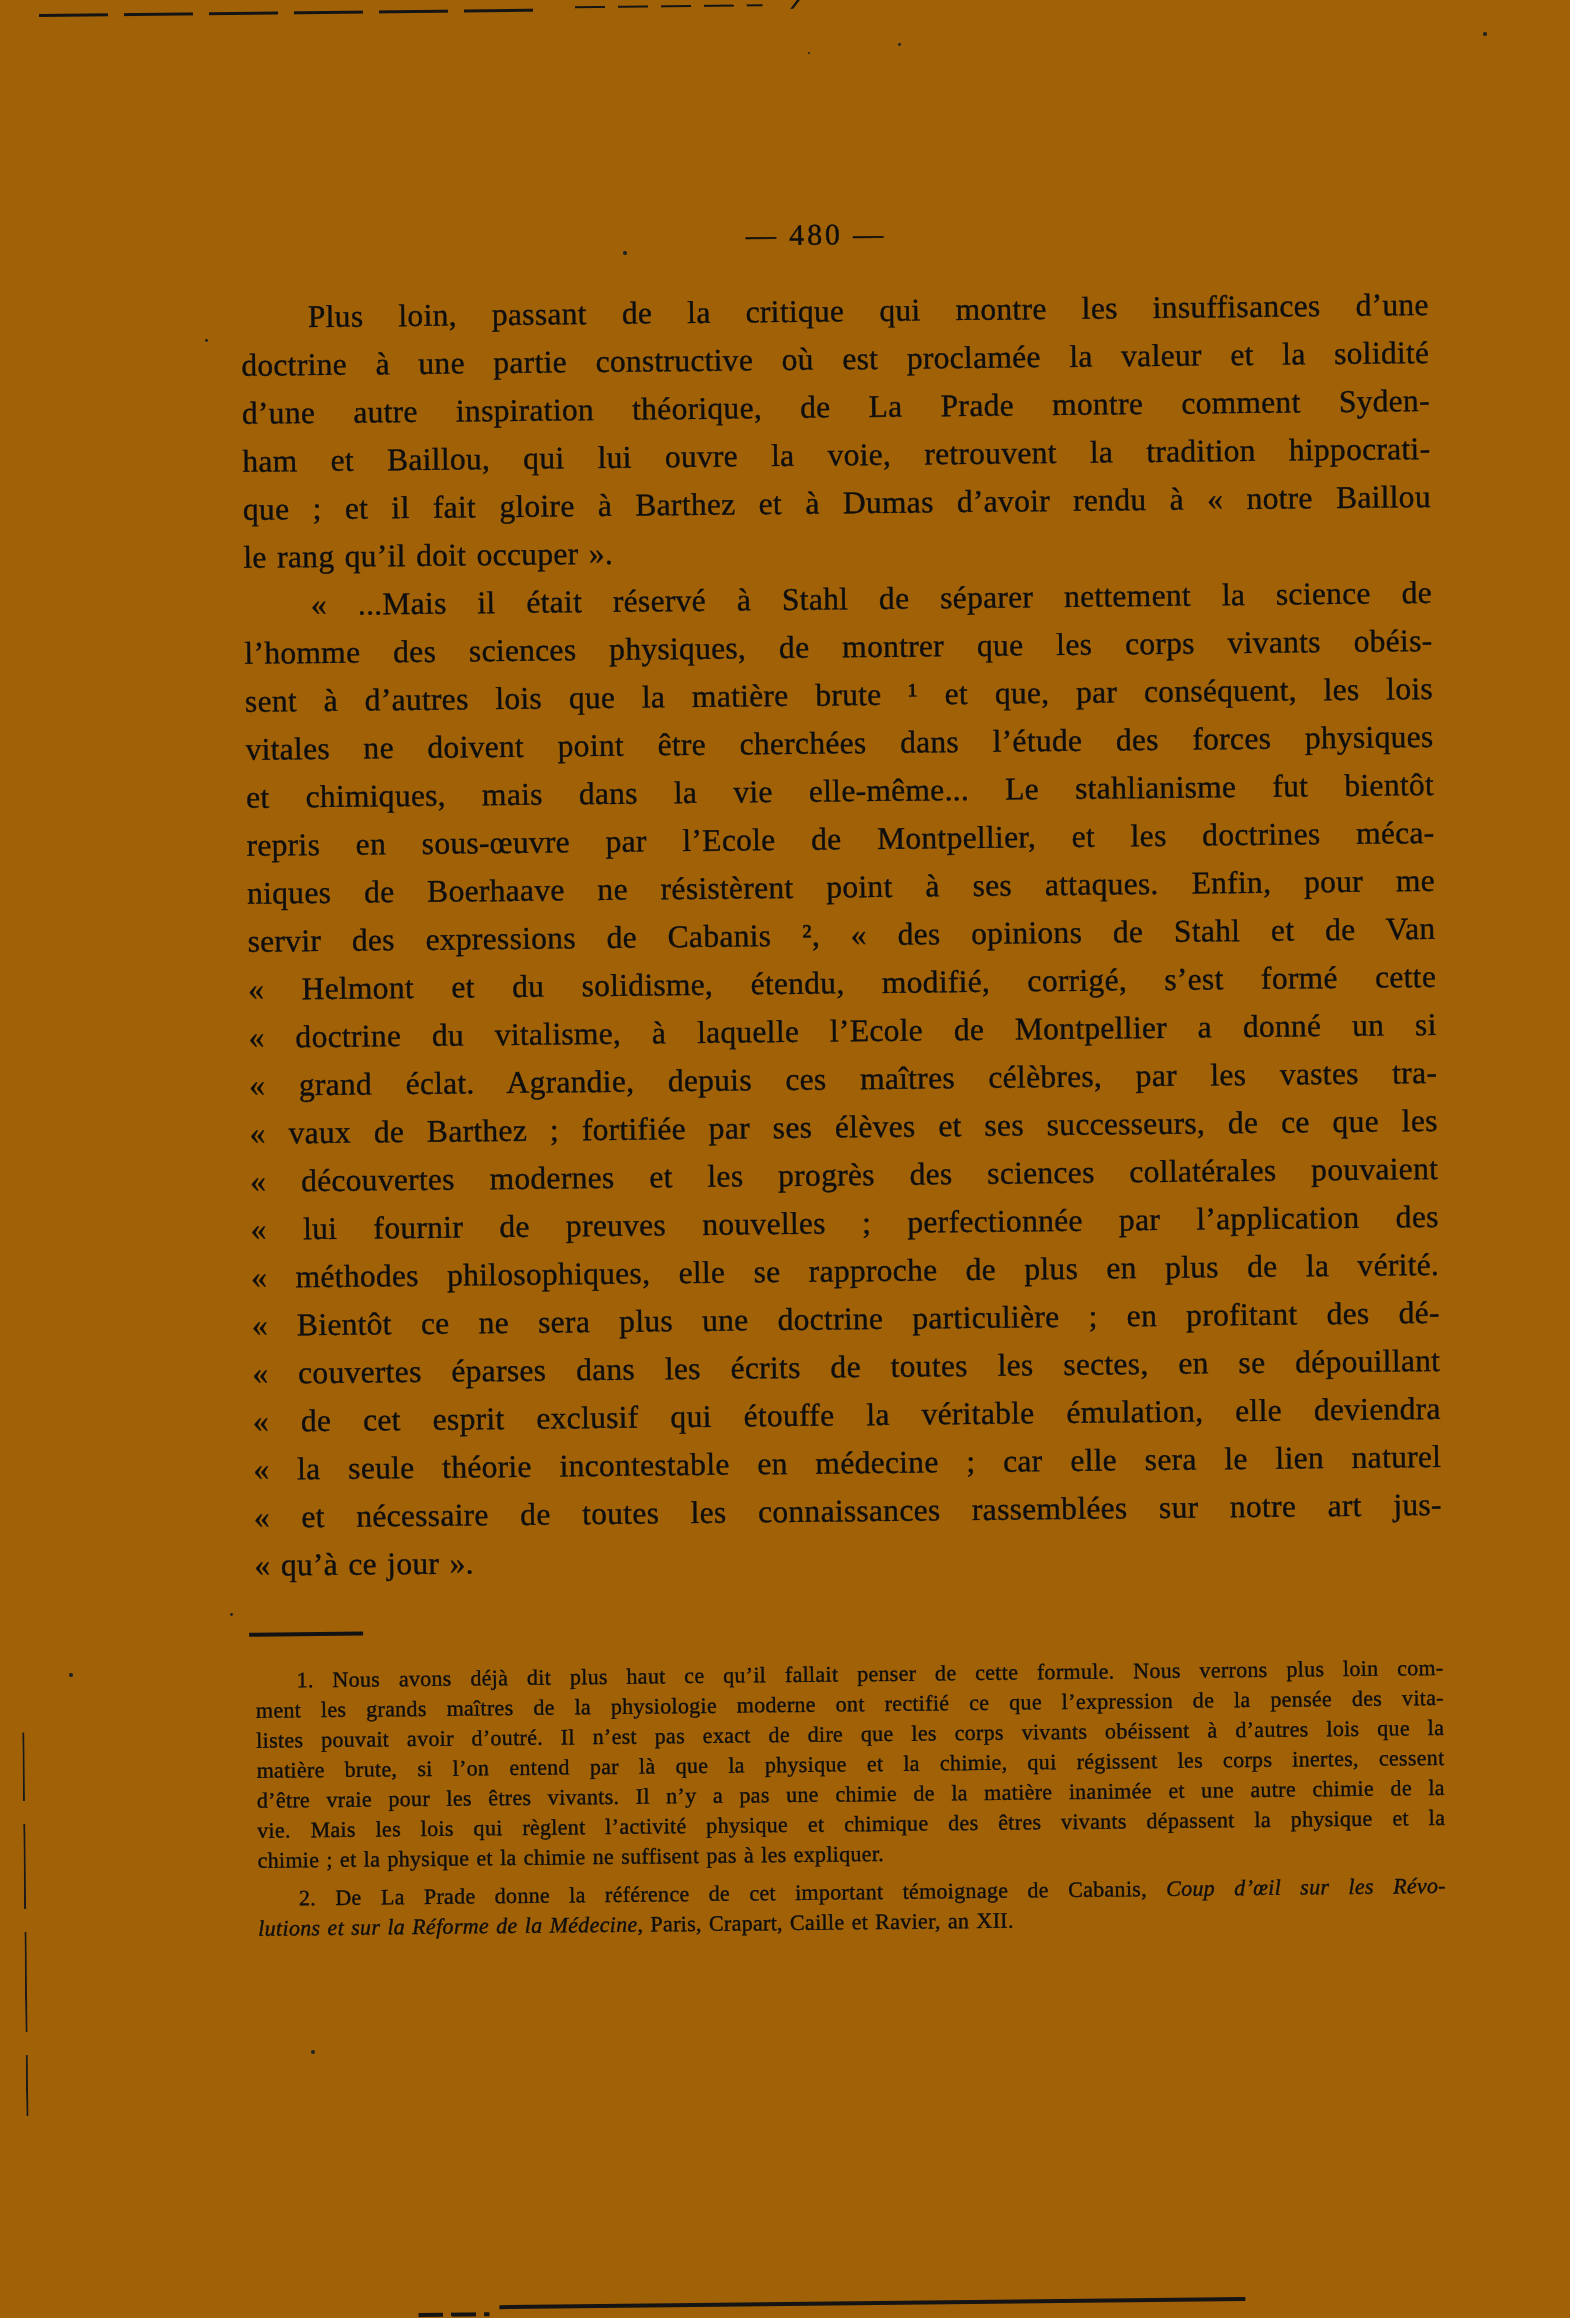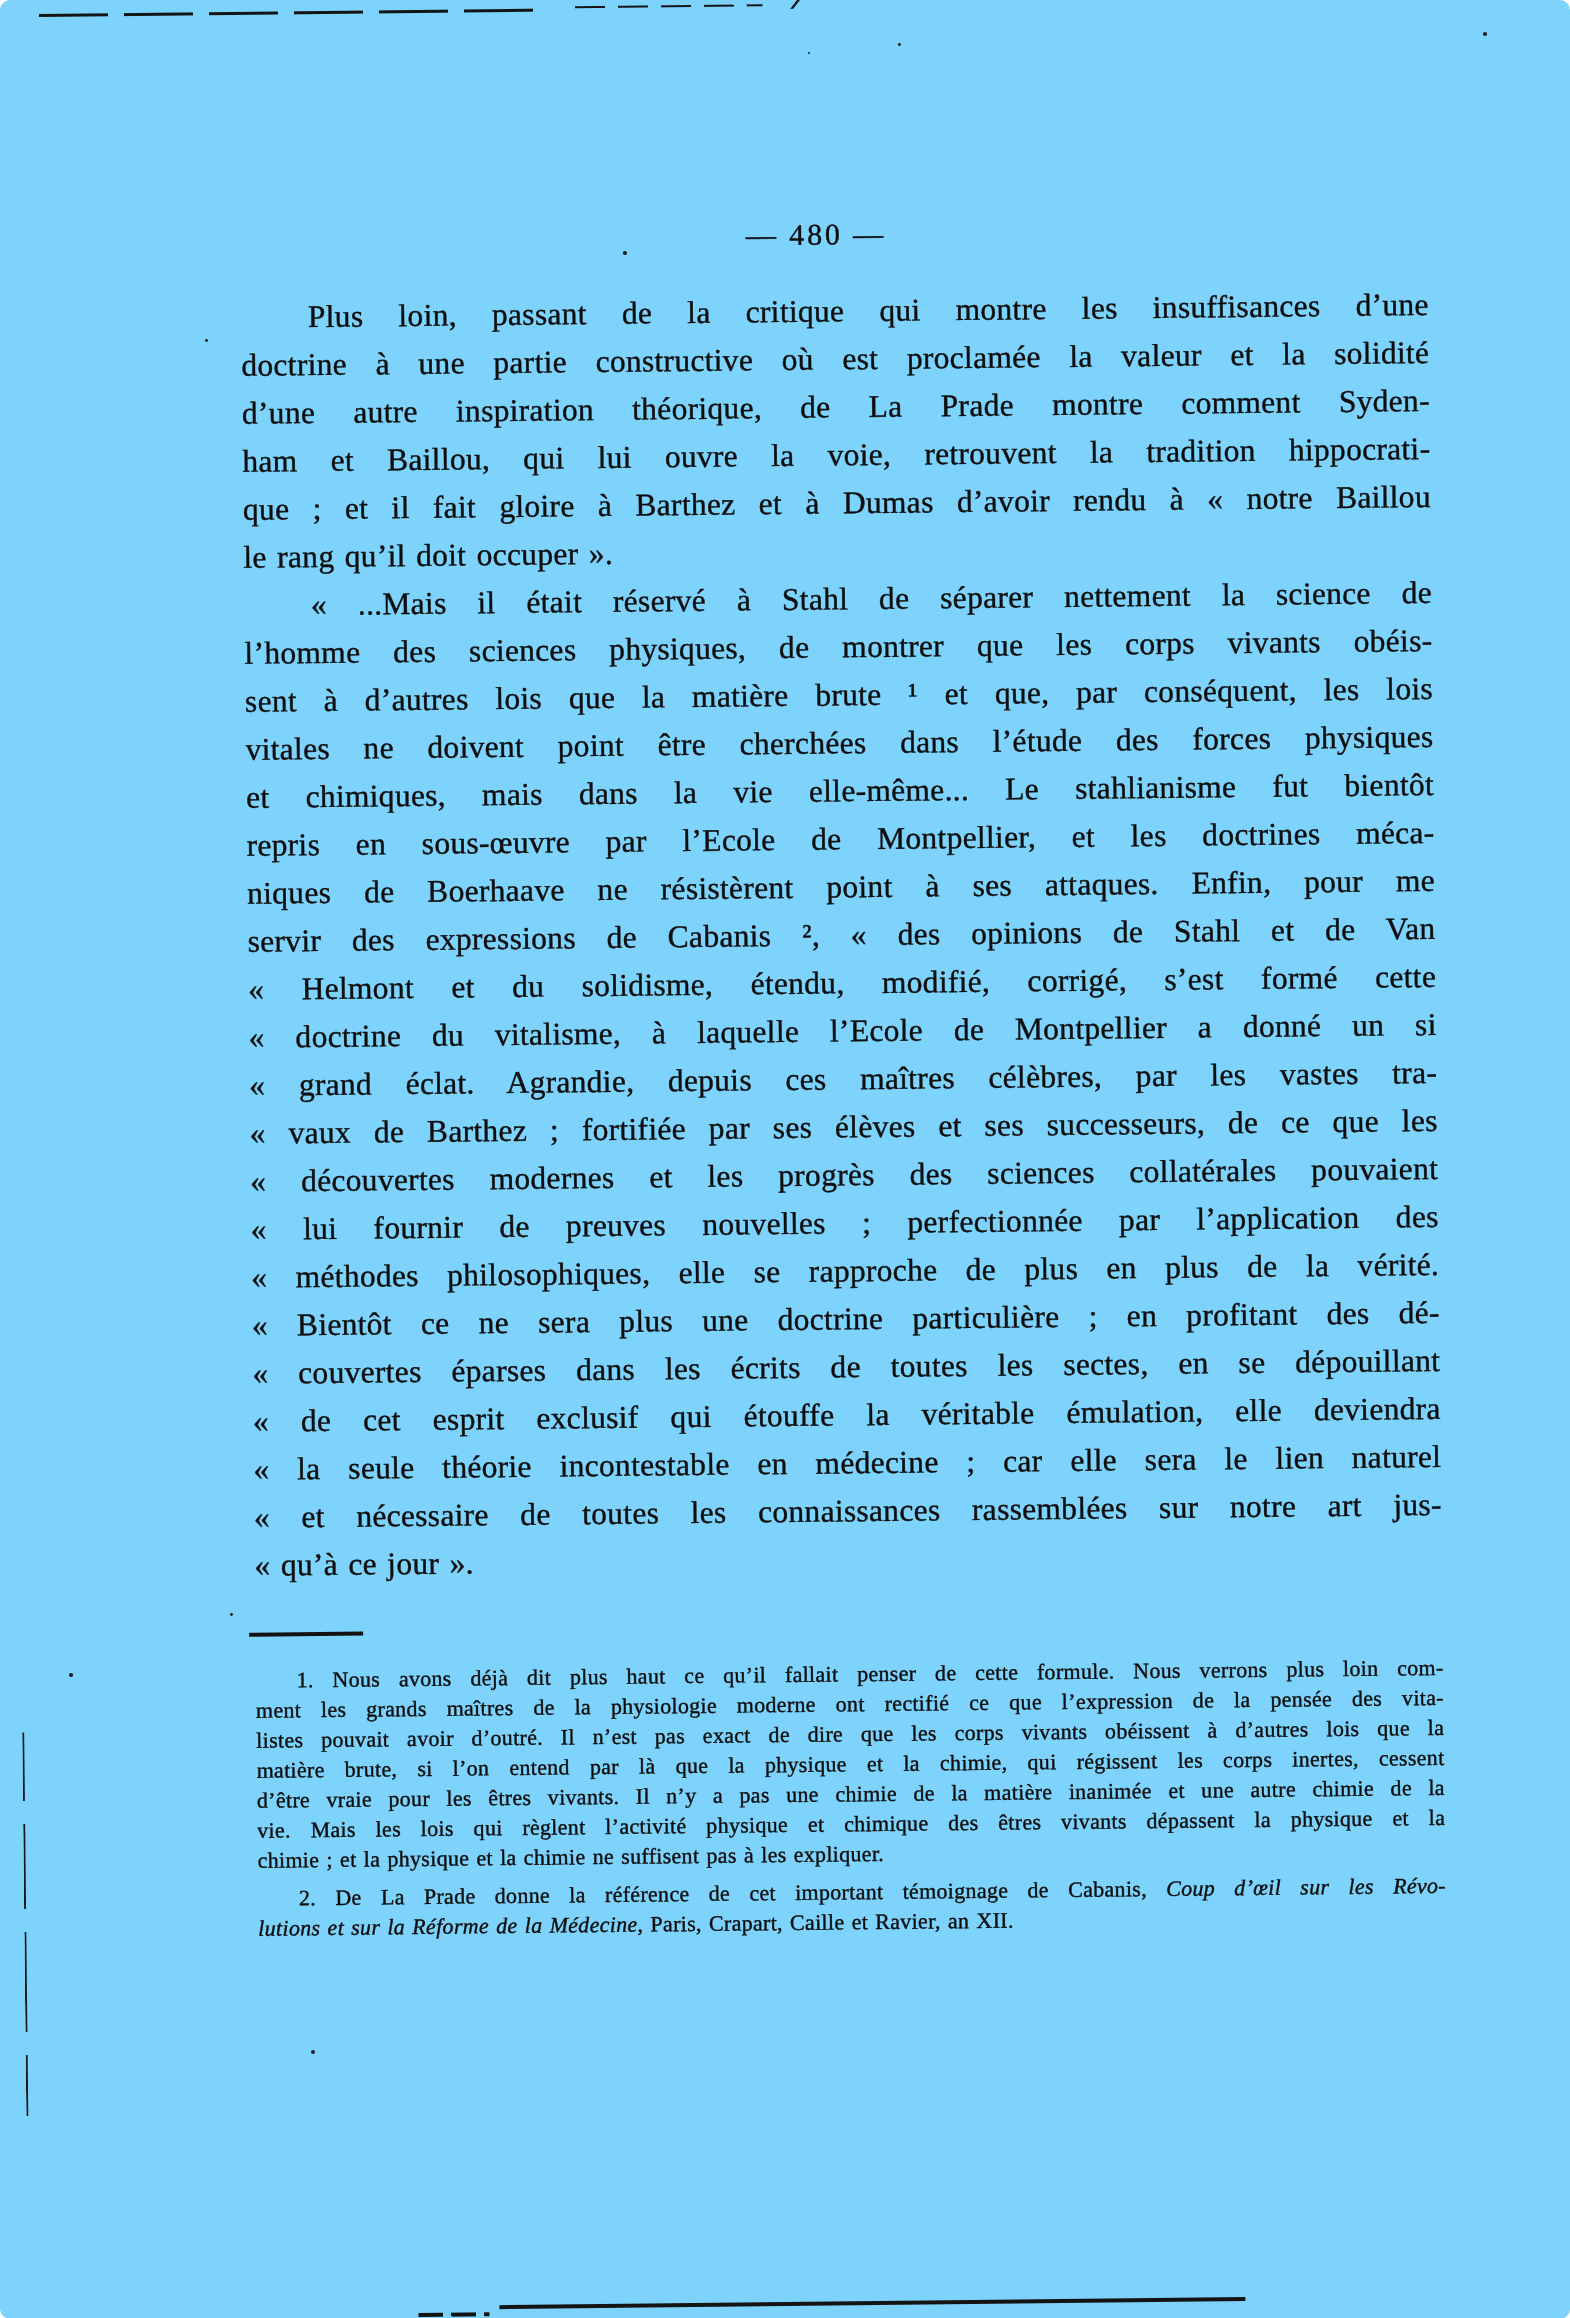--- a/index.html
+++ b/index.html
@@ -1,23 +1,22 @@
 <!DOCTYPE html>
 <html style="font-size:11.6px"><head>
 <meta charset="utf-8">
 <style>
   html,body{margin:0;padding:0;}
   .page{
     position:relative;
     width:1570px;height:2319px;
-    background:#7dd3fc;
+    background:#a16207;
     overflow:hidden;
     font-family:"Liberation Serif","DejaVu Serif",serif;
     color:#0e0e0e;
-    border-radius:10px;
   }
   .rot{position:absolute;inset:0;transform:rotate(-0.62deg);}
   .content{
     position:absolute;top:0;left:250px;width:1188px;
     -webkit-text-stroke:0.4px #0e0e0e;
   }
   .page-number{
     margin-top:217px;
     position:relative;left:-18px;
     text-align:center;

